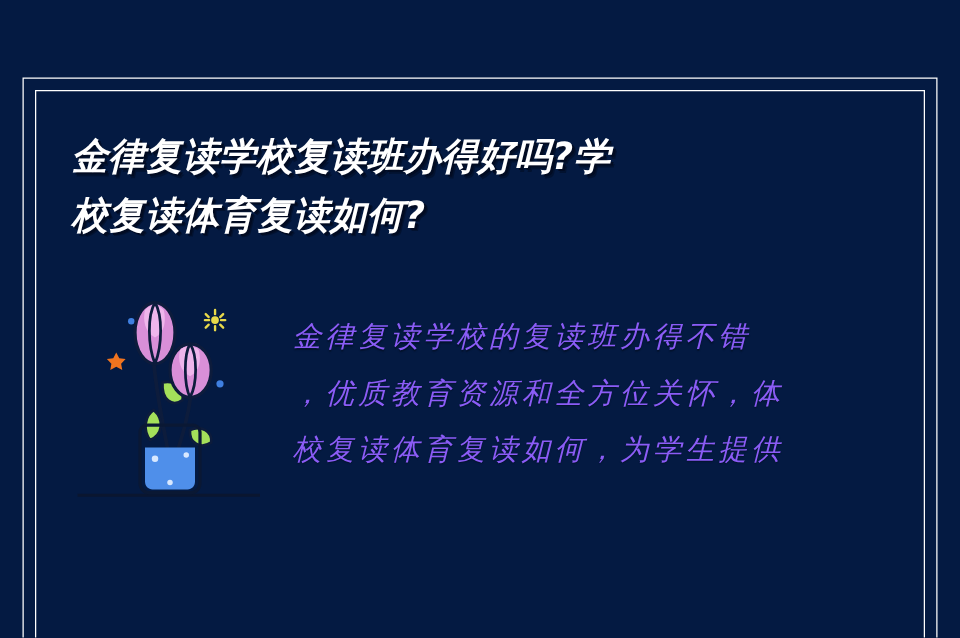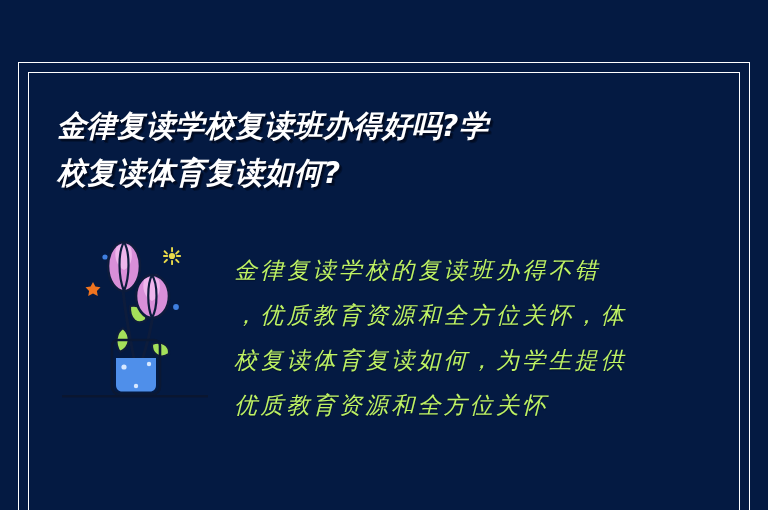--- a/index.html
+++ b/index.html
@@ -82,21 +82,21 @@
   .body-block {
     position: absolute;
     left: 234px;
     top: 204px;
     width: 420px;
   }
   .body-line {
     font-family: "DejaVu Sans", "Liberation Sans", sans-serif;
     font-size: 23px;
     line-height: 45px;
-    color: #bef264;
+    color: #8b5cf6;
     letter-spacing: 3.2px;
     white-space: nowrap;
     font-style: italic;
     text-shadow: 0 1px 1px rgba(0,0,0,0.35);
   }
 </style>
 </head>
 <body>
 
 <div class="poster">
@@ -180,16 +180,15 @@
         <circle cx="76" cy="152" r="2.2" fill="#d8e8ff"></circle>
       </g>
 
     </svg>
   </div>
 
   <div class="body-block">
     <div class="body-line">金律复读学校的复读班办得不错</div>
     <div class="body-line">，优质教育资源和全方位关怀，体</div>
     <div class="body-line">校复读体育复读如何，为学生提供</div>
-    <div class="body-line">优质教育资源和全方位关怀</div>
   </div>
 
 </div>
 
 </body></html>

